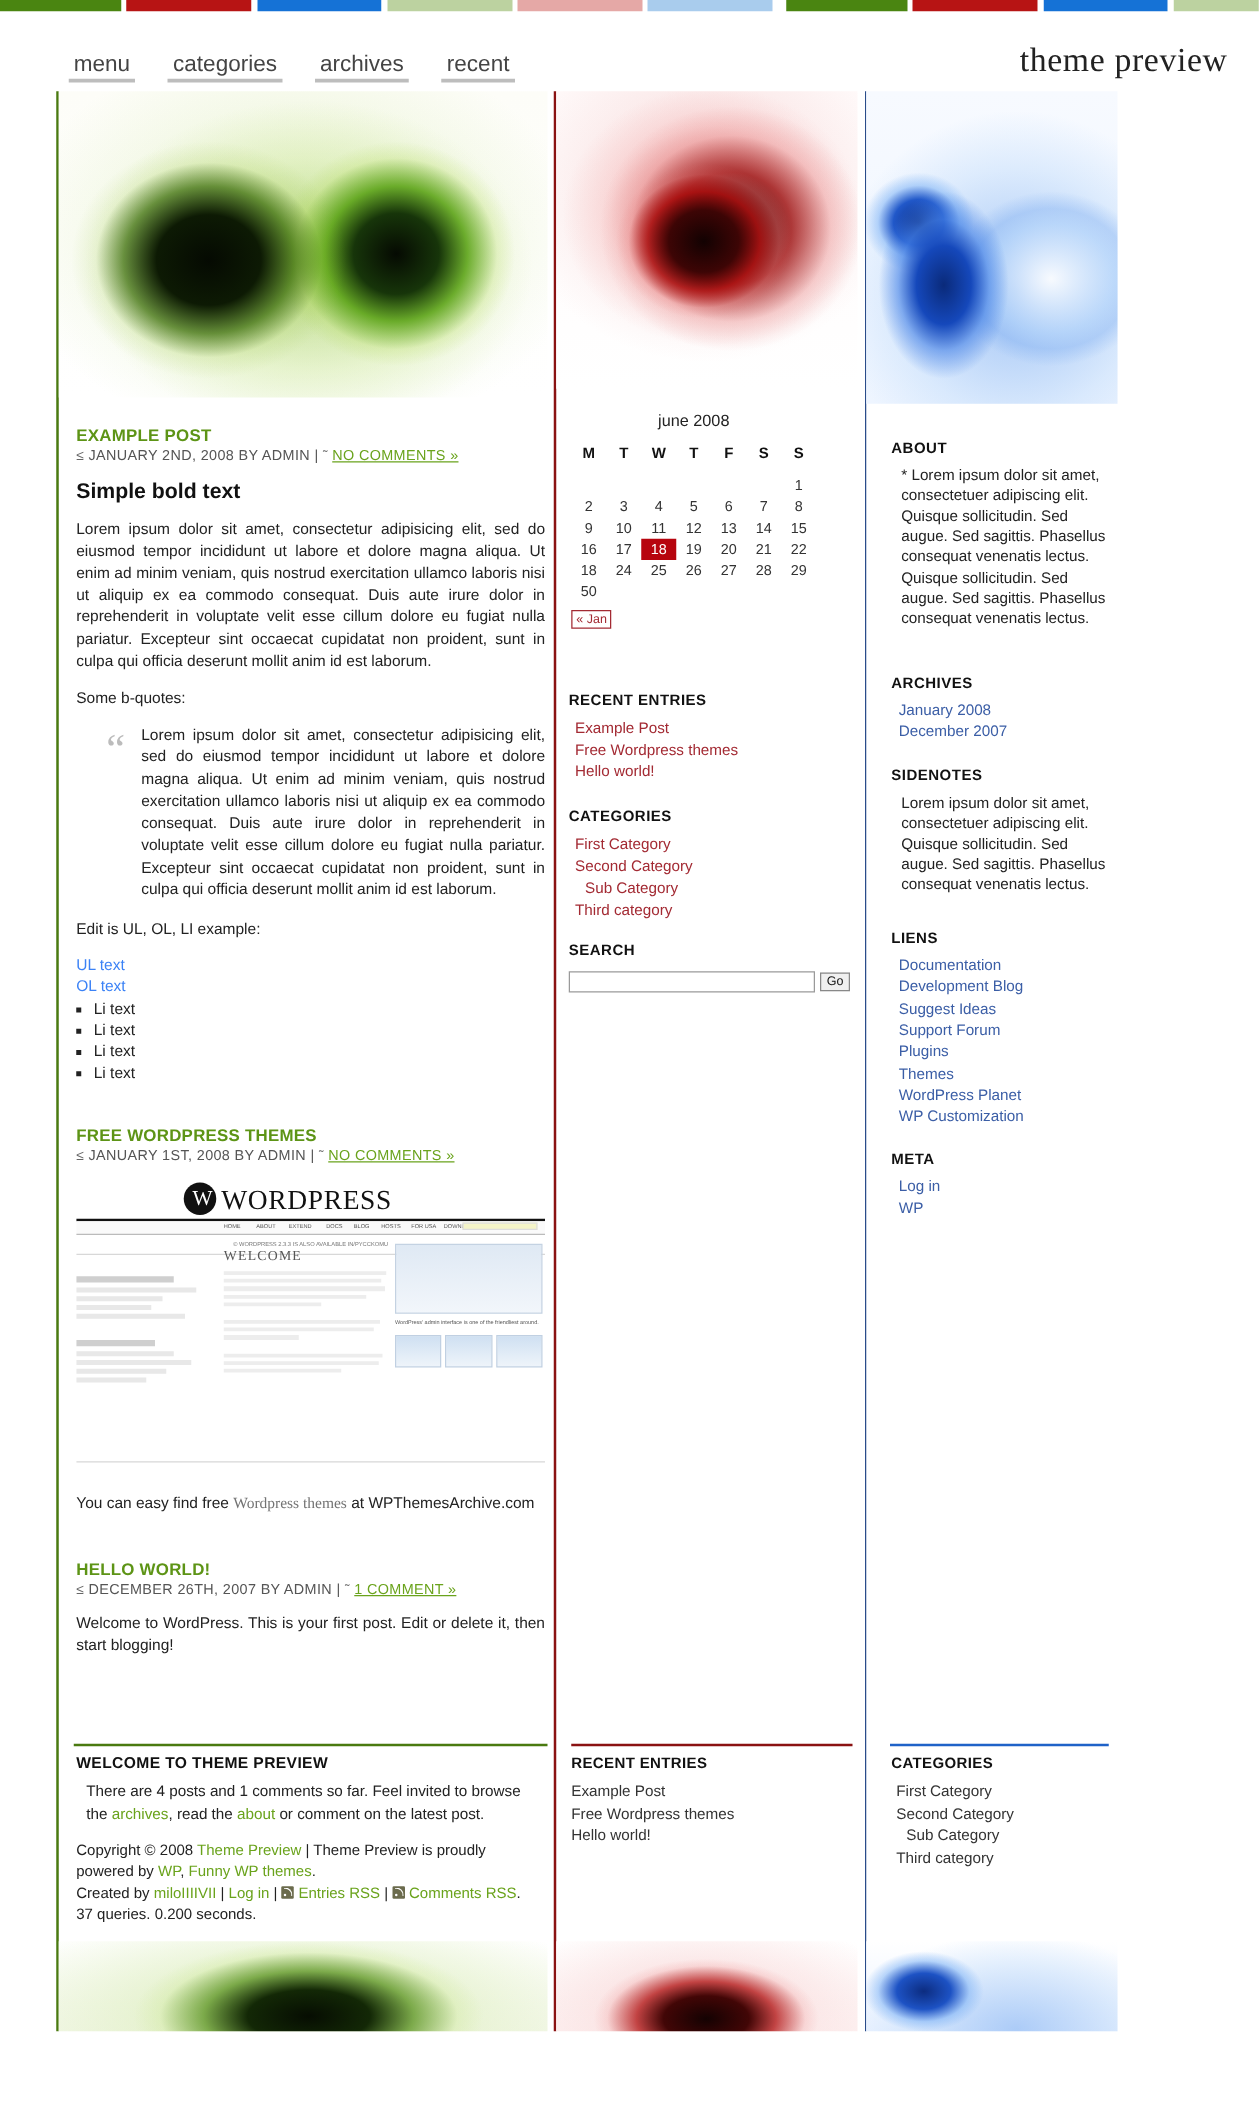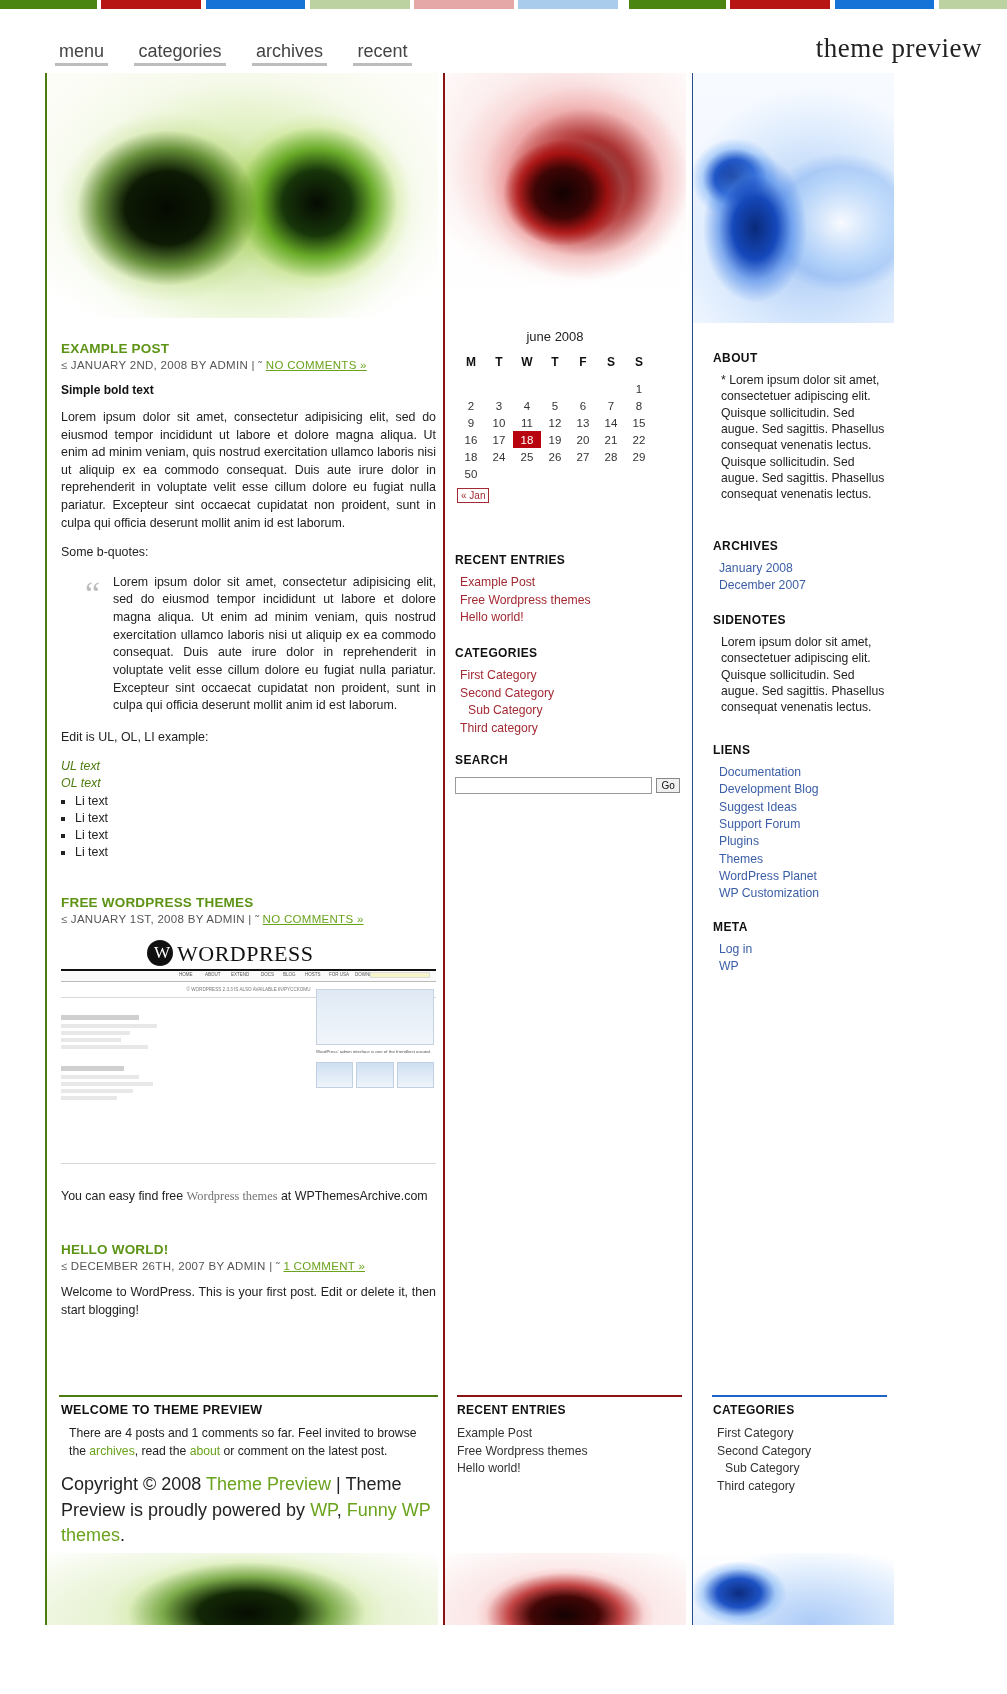--- a/index.html
+++ b/index.html
@@ -90,32 +90,32 @@
   #posts { position: absolute; left: 14px; top: 268px; width: 375px; }
   .post { margin-bottom: 26px; }
   .post-title {
     font-family: "Liberation Sans", sans-serif;
     font-size: 13.5px; font-weight: bold; color: #5d9416;
     letter-spacing: 0.2px; text-transform: uppercase; margin: 0 0 3px 0;
   }
   .post-meta { font-size: 11.5px; color: #555; letter-spacing: 0.3px; margin-bottom: 12px; }
   .post-meta .cm { color: #6aa31c; }
   .post-meta .gl { color: #666; font-size: 11px; }
-  .post h4 { font-size: 12px; margin: 0 0 12px 0; color: #111; }
+  .post h4 { font-size: 17px; margin: 0 0 12px 0; color: #111; }
   .post p { font-size: 12.4px; line-height: 1.42; color: #222; margin: 0 0 12px 0; text-align: justify; }
   blockquote {
     margin: 0 0 14px 26px; padding-left: 26px; position: relative;
     font-size: 12.4px; line-height: 1.42; color: #222; text-align: justify;
   }
   blockquote .q {
     position: absolute; left: -2px; top: -4px;
     font-family: "Liberation Serif", serif; font-size: 34px; color: #bcbcbc;
   }
   ul.plain, ol.plain { margin: 0; padding: 0; list-style: none; }
-  ul.plain li, ol.plain li { font-size: 12.4px; color: #4d7c0f; line-height: 1.38; font-style: italic; }
+  ul.plain li, ol.plain li { font-size: 12.4px; color: #3b82f6; line-height: 1.38; }
   .ul-t { padding-left: 0; }
   .ol-t { padding-left: 18px; }
   ul.sq { margin: 0; padding-left: 14px; list-style: square; }
   ul.sq li { font-size: 12.4px; color: #222; line-height: 1.38; }
 
   
   .wpshot { width: 375px; height: 238px; margin: 4px 0 14px 0; background:#fff; position:relative; overflow:hidden; }
   .wp-head { height: 34px; border-bottom: 2px solid #111; position: relative; background:#fff; }
   .wp-logo-circle { position:absolute; left: 86px; top: 3px; width: 26px; height: 26px; border-radius: 50%; background:#111; }
   .wp-logo-circle:after { content:"W"; position:absolute; left:7px; top:3px; color:#fff; font-family:"Liberation Serif",serif; font-size:17px; }
@@ -183,21 +183,21 @@
   .side-r p { font-size: 12.2px; line-height: 1.34; color: #222; margin: 0 0 0 8px; }
   .side-r ul { margin: 0; padding: 0 0 0 6px; list-style: none; }
   .side-r li { font-size: 12.2px; line-height: 1.42; }
   .side-r a { color: #3b5ea6; text-decoration: none; }
 
   
   .footsep { position: absolute; height: 2px; }
   #footmain { position: absolute; left: 14px; top: 1330px; width: 375px; }
   #footmain h3 { font-size: 12.5px; font-weight: bold; color: #111; margin: 0 0 8px 0; letter-spacing: 0.3px; text-transform: uppercase; }
   #footmain p { font-size: 12.2px; line-height: 1.45; color: #222; margin: 0 0 12px 8px; }
-  #footmain .credits { font-size: 18px; line-height: 1.4; color: #222; margin-left: 0; }
+  #footmain .credits { font-size: 12px; line-height: 1.4; color: #222; margin-left: 0; }
   #footmain a { color: #6aa31c; text-decoration: none; }
   .rssicon { display:inline-block; width:10px; height:10px; background:#6b6b4d; border-radius:1px; position:relative; vertical-align:-1px; }
   .rssicon:after { content:""; position:absolute; left:2px; bottom:2px; width:2px; height:2px; background:#fff; border-radius:50%; }
   .rssicon:before { content:""; position:absolute; left:2px; bottom:2px; width:6px; height:6px; border:1.5px solid #fff; border-left:none; border-bottom:none; border-radius:0 6px 0 0; }
 
   #footmid { position: absolute; left: 12px; top: 1330px; width: 225px; }
   #footmid h3 { font-size: 12px; font-weight: bold; color: #111; margin: 0 0 8px 0; letter-spacing: 0.3px; text-transform: uppercase; }
   #footmid ul { margin:0; padding:0; list-style:none; }
   #footmid li { font-size: 12.2px; line-height: 1.45; color: #333; }
 
@@ -303,20 +303,36 @@
             <div class="bar" style="width:62%"></div>
             <div class="bar" style="width:54%"></div>
             <div class="bar" style="width:78%"></div>
             <div style="height:14px"></div>
             <div class="hd" style="width:56%"></div>
             <div class="bar" style="width:70%"></div>
             <div class="bar" style="width:82%"></div>
             <div class="bar" style="width:64%"></div>
             <div class="bar" style="width:50%"></div>
           </div>
+          <div class="wp-mid">
+            <div class="welcome">WELCOME</div>
+            <div class="bar" style="width:100%"></div>
+            <div class="bar" style="width:97%"></div>
+            <div class="bar" style="width:99%"></div>
+            <div class="bar" style="width:88%"></div>
+            <div class="bar" style="width:60%"></div>
+            <div style="height:8px"></div>
+            <div class="bar" style="width:96%"></div>
+            <div class="bar" style="width:92%"></div>
+            <div class="bar" style="width:46%"></div>
+            <div style="height:8px"></div>
+            <div class="bar" style="width:98%"></div>
+            <div class="bar" style="width:95%"></div>
+            <div class="bar" style="width:72%"></div>
+          </div>
           <div class="wp-right">
             <div class="shot"></div>
             <div class="cap">WordPress' admin interface is one of the friendliest around.</div>
             <div class="thumbs">
                 <div></div>
                 <div></div>
                 <div></div>
               </div>
           </div>
           <div class="wp-rule" style="top:178px;"></div>

